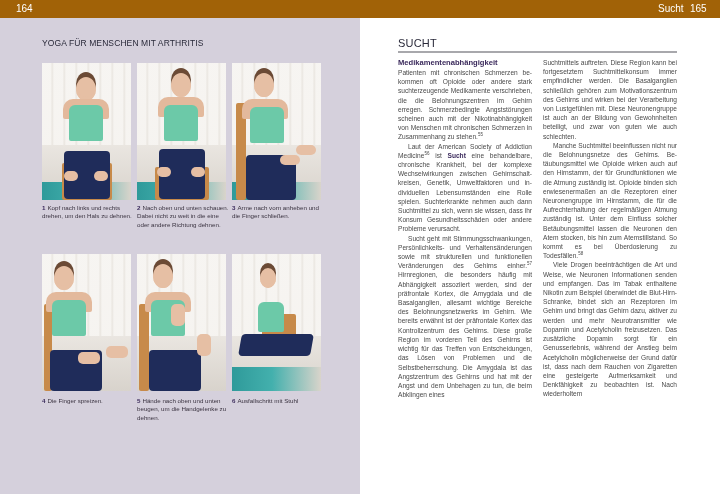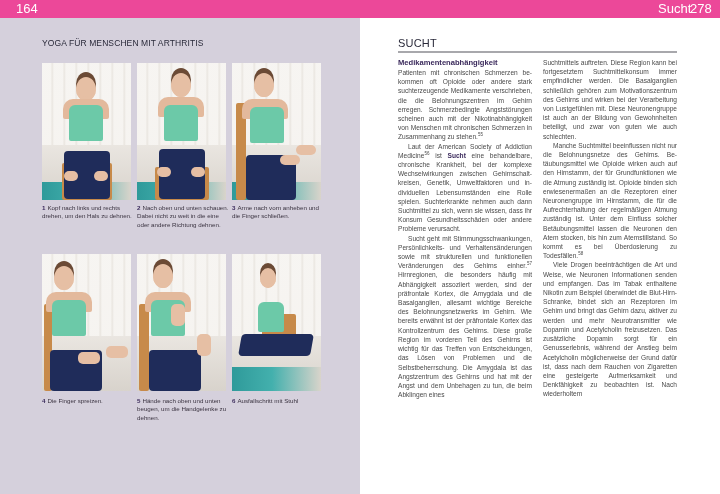--- a/index.html
+++ b/index.html
@@ -1,21 +1,21 @@
 <!DOCTYPE html>
 <html><head>
   <meta charset="utf-8">
   <style>
     * { box-sizing: border-box; margin: 0; padding: 0; }
     html, body { width: 720px; height: 494px; overflow: hidden; background: #ffffff; }
     body { position: relative; font-family: "Liberation Sans", sans-serif; }
 
     .topbar {
       position: absolute; left: 0; top: 0; width: 720px; height: 18px;
-      background: #ec4899; color: #ffffff; font-size: 13px; line-height: 18px;
+      background: #a16207; color: #ffffff; font-size: 10px; line-height: 18px;
     }
     .topbar .pn-left { position: absolute; left: 16px; top: 0; }
     .topbar .rh-left { position: absolute; left: 43px; top: 0; }
     .topbar .rh-right { position: absolute; left: 658px; top: 0; }
     .topbar .pn-right { position: absolute; left: 690px; top: 0; }
 
     .left-page {
       position: absolute; left: 0; top: 18px; width: 360px; height: 476px;
       background: #d5d0dc;
     }
@@ -93,21 +93,21 @@
     }
     .col sup { font-size: 4.5px; vertical-align: super; line-height: 0; }
     .col b { color: #3b2a5c; }
   </style>
 </head>
 <body>
 
 <div class="topbar">
   <span class="pn-left">164</span>
   <span class="rh-right">Sucht</span>
-  <span class="pn-right">278</span>
+  <span class="pn-right">165</span>
 </div>
 
 <div class="left-page">
   <div class="left-title">YOGA FÜR MENSCHEN MIT ARTHRITIS</div>
 
   <div class="photo" style="left:42px; top:45px;">
     <div class="curtain"></div>
     <div class="floor"></div>
     <div class="chair" style="left:20px; top:100px; width:50px; height:37px;"></div>
     <div class="head" style="left:34px; top:14px;"></div>

